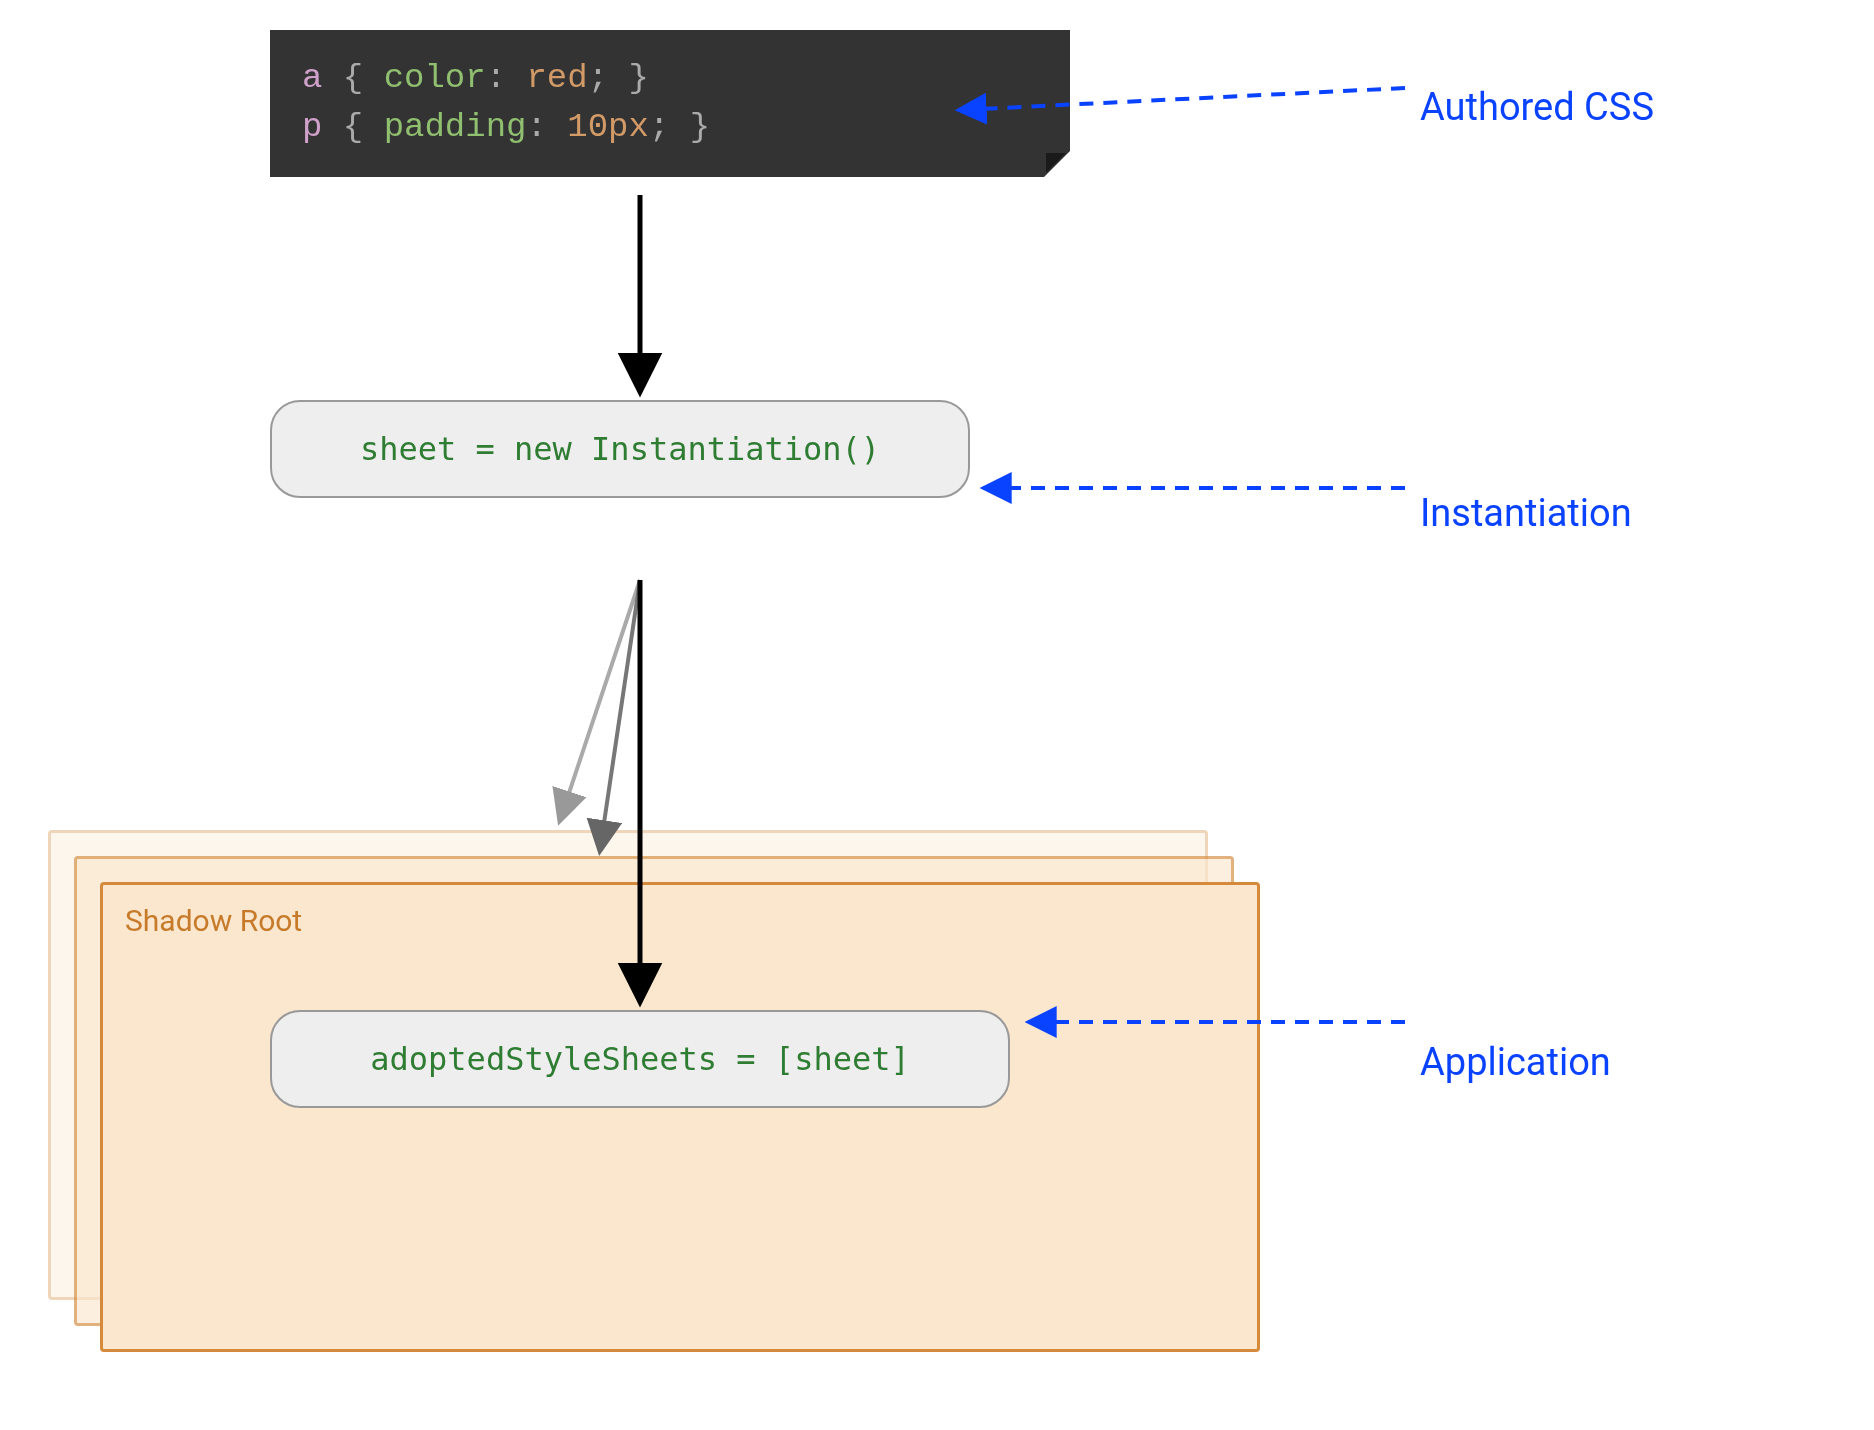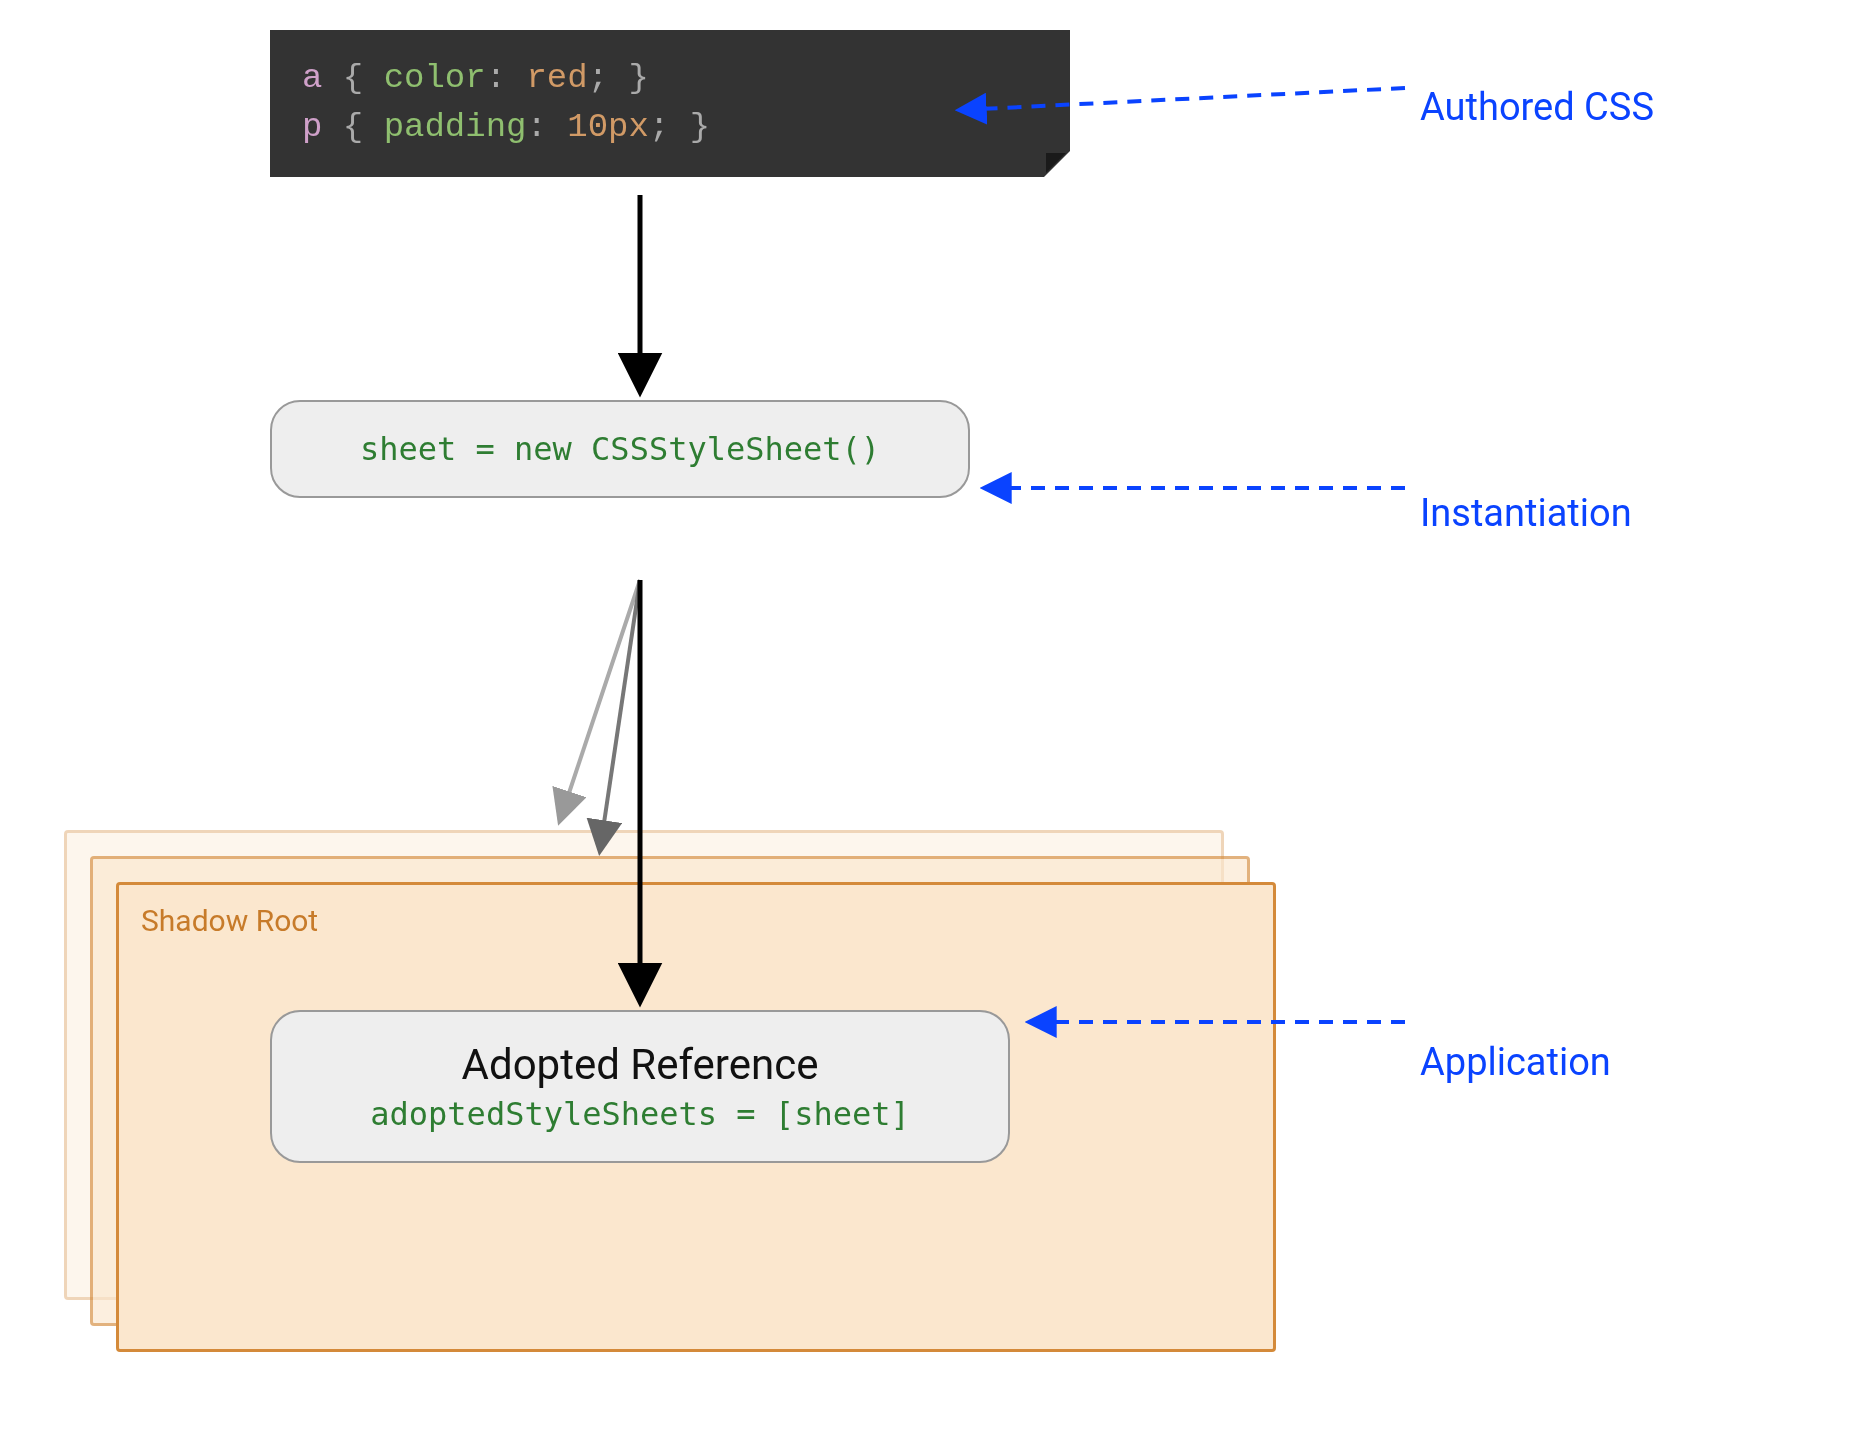--- a/index.html
+++ b/index.html
@@ -108,33 +108,32 @@
   </div>
   <div>
     <span class="sel">p</span>
     <span class="punc"> { </span><span class="prop">padding</span><span class="punc">: </span><span class="val">10px</span><span class="punc">; }</span>
   </div>
   <div class="dogear"></div>
   <div class="dogear-fold"></div>
 </div>
 
 <div class="pill-box" style="left:270px; top:400px; width:700px;">
-  <div class="pill-code">sheet = new CSSStyleSheet()</div>
+  <div class="pill-code">sheet = new Instantiation()</div>
 </div>
 
-<div class="shadow-stack" style="left:64px; top:830px; width:1200px; height:510px;">
+<div class="shadow-stack" style="left:48px; top:830px; width:1200px; height:510px;">
   <div class="shadow-card c1" style="left:0; top:0; width:1160px; height:470px;"></div>
   <div class="shadow-card c2" style="left:26px; top:26px; width:1160px; height:470px;"></div>
   <div class="shadow-card c3" style="left:52px; top:52px; width:1160px; height:470px;">
     <div class="shadow-label">Shadow Root</div>
   </div>
 </div>
 
 <div class="pill-box" style="left:270px; top:1010px; width:740px;">
-  <div class="pill-title">Adopted Reference</div>
   <div class="pill-code">adoptedStyleSheets = [sheet]</div>
 </div>
 
 <div class="annot" style="left:1420px; top:65px;margin-top:20px;">Authored CSS</div>
 <div class="annot" style="left:1420px; top:465px;margin-top:26px;">Instantiation</div>
 <div class="annot" style="left:1420px; top:1040px;">Application</div>
 
 <svg class="overlay">
   <defs>
     <marker id="arrow-black" viewBox="0 0 12 12" refX="10" refY="6" markerWidth="9" markerHeight="9" orient="auto-start-reverse">

